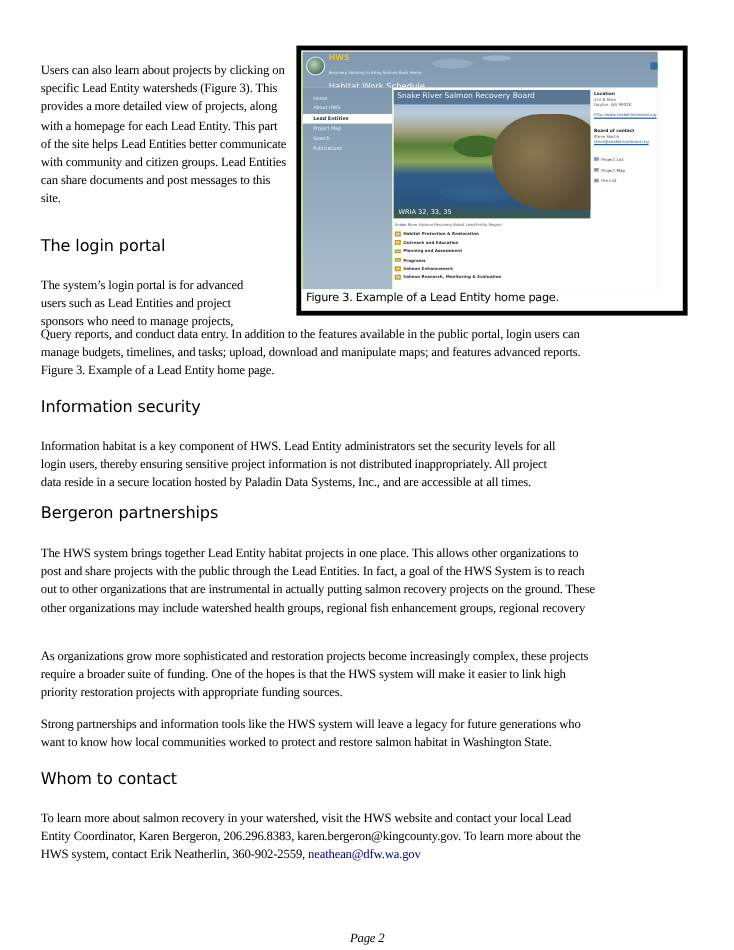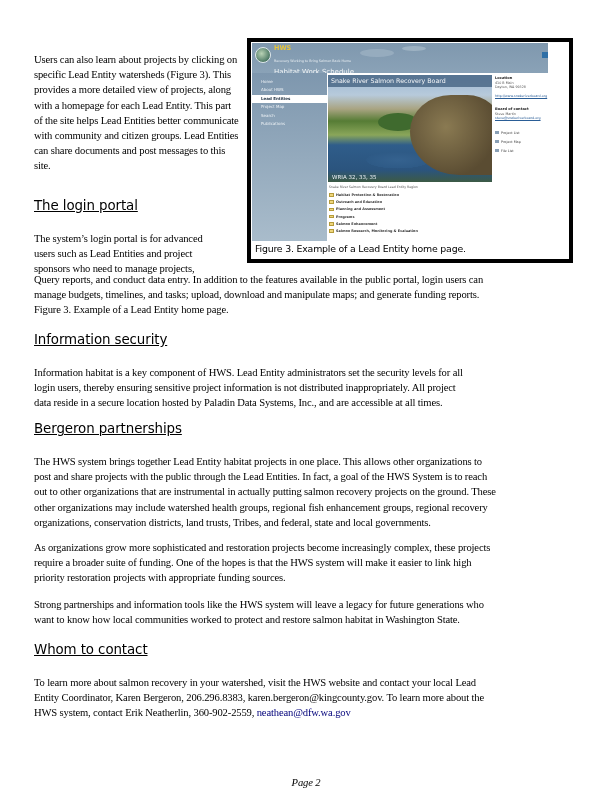--- a/index.html
+++ b/index.html
@@ -1,20 +1,20 @@
 <!DOCTYPE html>
 <html><head>
 <meta charset="utf-8">
 <style>
   * { box-sizing: border-box; margin: 0; padding: 0; }
   html, body { width: 612px; height: 792px; background: #ffffff; overflow: hidden; }
   body { position: relative; font-family: "Liberation Serif", "DejaVu Serif", serif; color: #000; }
 
   .serif { font-family: "Liberation Serif", "DejaVu Serif", serif; font-size: 10.6px; line-height: 15.2px; letter-spacing: -0.15px; }
-  .heading { font-family: "DejaVu Sans", "Liberation Sans", sans-serif; font-size: 13.4px; line-height: 16px; position: absolute; left: 34px; color: #000; letter-spacing: -0.1px; text-decoration: underline; }
+  .heading { font-family: "DejaVu Sans", "Liberation Sans", sans-serif; font-size: 13.4px; line-height: 16px; position: absolute; left: 34px; color: #000; letter-spacing: -0.1px; }
   .para { position: absolute; left: 34px; width: 548px; }
 
   
   #intro { position: absolute; left: 34px; top: 52px; width: 205px; }
 
   
   #figure { position: absolute; left: 247px; top: 38px; width: 326px; height: 225px; border: 4px solid #000; background: #fff; }
   #shot { position: absolute; left: 1px; top: 1px; width: 296px; height: 198px; background: #bef264; overflow: hidden; }
   #figcap { position: absolute; left: 4px; top: 201px; font-family: "DejaVu Sans", "Liberation Sans", sans-serif; font-size: 9.4px; color: #000; letter-spacing: -0.2px; white-space: nowrap; }
 
@@ -121,38 +121,37 @@
 </div>
 
 <div class="heading" style="top:198px">The login portal</div>
 <div class="para serif" style="top:231px; width:230px">
   <div>The system’s login portal is for advanced</div>
   <div>users such as Lead Entities and project</div>
   <div>sponsors who need to manage projects,</div>
 </div>
 <div class="para serif" style="top:272px; left:34px; width:560px; white-space:nowrap">
   <div>Query reports, and conduct data entry. In addition to the features available in the public portal, login users can</div>
-  <div>manage budgets, timelines, and tasks; upload, download and manipulate maps; and generate funding reports.</div>
+  <div>manage budgets, timelines, and tasks; upload, download and manipulate maps; and features advanced reports.</div>
   <div>Figure 3. Example of a Lead Entity home page.</div>
 </div>
 
 <div class="heading" style="top:332px">Information security</div>
 <div class="para serif" style="top:365px; white-space:nowrap">
   <div>Information habitat is a key component of HWS. Lead Entity administrators set the security levels for all</div>
   <div>login users, thereby ensuring sensitive project information is not distributed inappropriately. All project</div>
   <div>data reside in a secure location hosted by Paladin Data Systems, Inc., and are accessible at all times.</div>
 </div>
 
 <div class="heading" style="top:421px">Bergeron partnerships</div>
 <div class="para serif" style="top:454px; width:560px; white-space:nowrap">
   <div>The HWS system brings together Lead Entity habitat projects in one place. This allows other organizations  to</div>
   <div>post and share projects with the public through the Lead Entities. In fact, a goal of the HWS System is to  reach</div>
   <div>out to other organizations that are instrumental in actually putting salmon recovery projects on the  ground. These</div>
   <div>other organizations may include watershed health groups, regional fish enhancement groups,  regional recovery</div>
-  <div>organizations, conservation districts, land trusts, Tribes, and federal, state and local  governments.</div>
 </div>
 <div class="para serif" style="top:540px; width:560px; white-space:nowrap">
   <div>As organizations grow more sophisticated and restoration projects become increasingly complex, these  projects</div>
   <div>require a broader suite of funding. One of the hopes is that the HWS system will make it easier to  link high</div>
   <div>priority restoration projects with appropriate funding sources.</div>
 </div>
 <div class="para serif" style="top:597px; width:560px; white-space:nowrap">
   <div>Strong partnerships and information tools like the HWS system will leave a legacy for  future generations who</div>
   <div>want to know how local communities worked to protect and restore salmon habitat  in Washington State.</div>
 </div>

